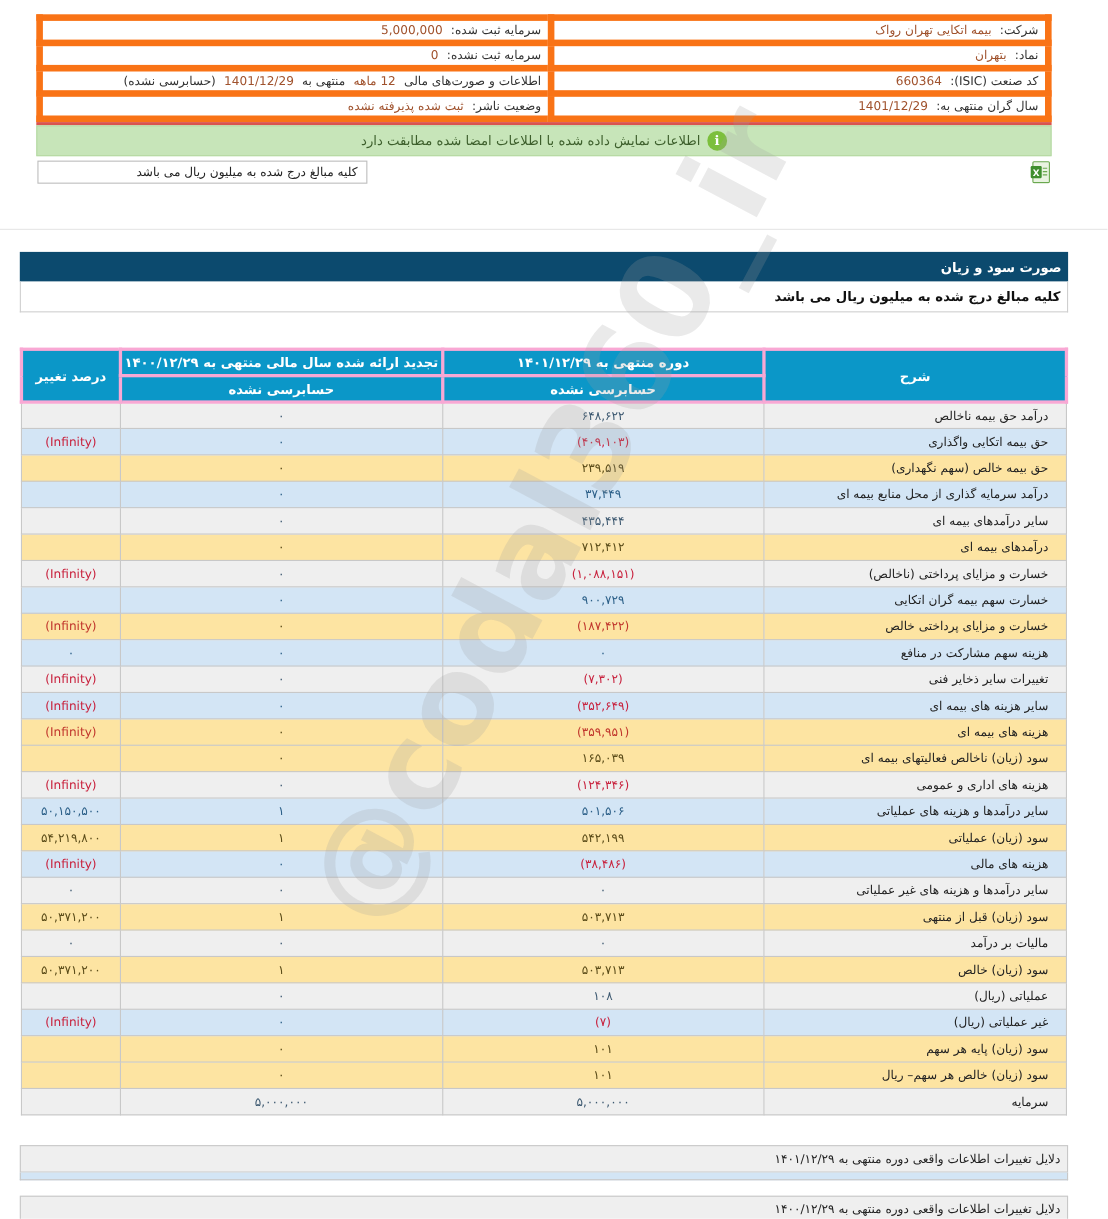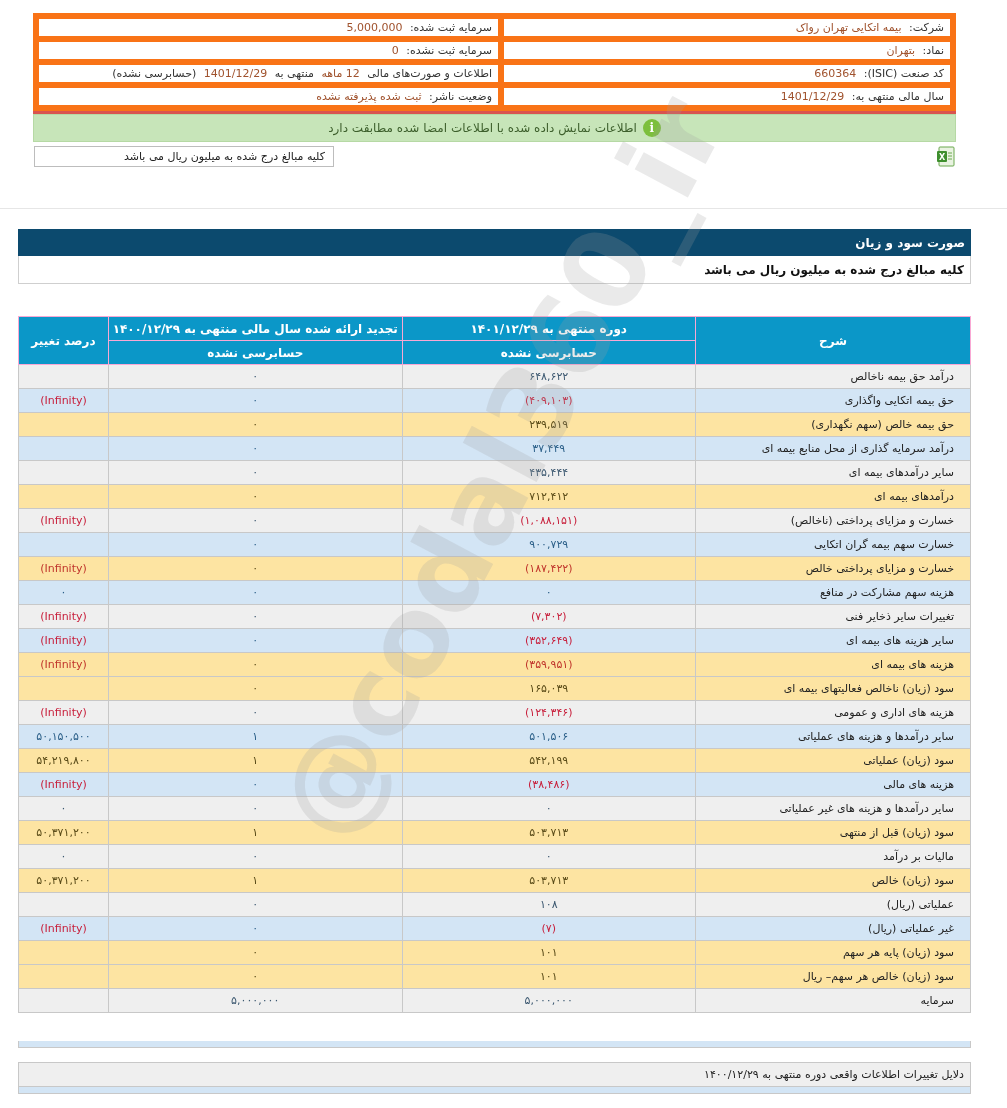--- a/index.html
+++ b/index.html
@@ -24,21 +24,21 @@
 
   .divider { position: absolute; left: 0; top: 208px; width: 1007px; height: 1px; background: #e6e6e6; }
 
   
   .section-title { position: absolute; left: 18px; top: 229px; width: 953px; height: 27px; background: #0c4a6e; color: #fff; direction: rtl; padding: 0 6px; display: flex; align-items: center; font-size: 12px; font-weight: bold; }
   .section-sub { position: absolute; left: 18px; top: 256px; width: 953px; height: 28px; background: #fff; border: 1px solid #cfcfcf; border-top: none; direction: rtl; padding: 0 6px; display: flex; align-items: center; font-size: 12px; font-weight: bold; color: #111; }
 
   
   .main-wrap { position: absolute; left: 18px; top: 316px; width: 953px; direction: rtl; }
   .main-table { width: 100%; border-collapse: collapse; table-layout: fixed; }
-  .main-table th { background: #0b97c8; color: #fff; font-weight: bold; font-size: 12px; border: 1px solid #f9a8d4; height: 24px; }
+  .main-table th { background: #0b97c8; color: #fff; font-weight: bold; font-size: 12px; border: 3px solid #f9a8d4; height: 24px; }
   .main-table th.sharh { width: 275px; }
   .main-table th.pct { width: 90px; margin-left: 16px; }
   .main-table td { height: 24px; border: 1px solid #c8c8c8; font-size: 11px; vertical-align: middle; }
   .main-table td.desc { text-align: right; padding-right: 16px; color: #222; }
   .main-table td.num { text-align: center; }
   .row-gray td { background: #efefef; }
   .row-blue td { background: #d3e5f5; }
   .row-yellow td { background: #fde4a2; }
   .neg { color: #c8203c; }
   .pos-gray { color: #3c5870; }
@@ -88,21 +88,21 @@
       <td>
         <span class="info-label">اطلاعات و صورت‌های مالی</span>
         <span class="info-value">12 ماهه</span>
         <span class="info-paren">منتهی به</span>
         <span class="info-value">1401/12/29</span>
         <span class="info-paren">(حسابرسی نشده)</span>
       </td>
     </tr>
     <tr>
       <td class="col-right">
-        <span class="info-label">سال مالی منتهی به:</span>
+        <span class="info-label">سال گران منتهی به:</span>
         <span class="info-value">1401/12/29</span>
       </td>
       <td>
         <span class="info-label">وضعیت ناشر:</span>
         <span class="info-value">ثبت شده پذیرفته نشده</span>
       </td>
     </tr>
   </tbody>
     </table>
   <div class="red-bar"></div>
@@ -307,16 +307,17 @@
           <td class="num pos-gray">۵,۰۰۰,۰۰۰</td>
           <td class="num pos-gray"></td>
         </tr>
       </tbody>
   </table>
 </div>
 
 <div class="watermark">@codal360_ir</div>
 
 <div class="reasons">
+  <div class="reason-head">دلایل تغییرات اطلاعات واقعی دوره منتهی به ۱۴۰۱/۱۲/۲۹</div>
   <div class="reason-body"></div>
   <div class="reason-head" style="margin-top:14px;">دلایل تغییرات اطلاعات واقعی دوره منتهی به ۱۴۰۰/۱۲/۲۹</div>
   <div class="reason-body"></div>
 </div>
 
 </body></html>

